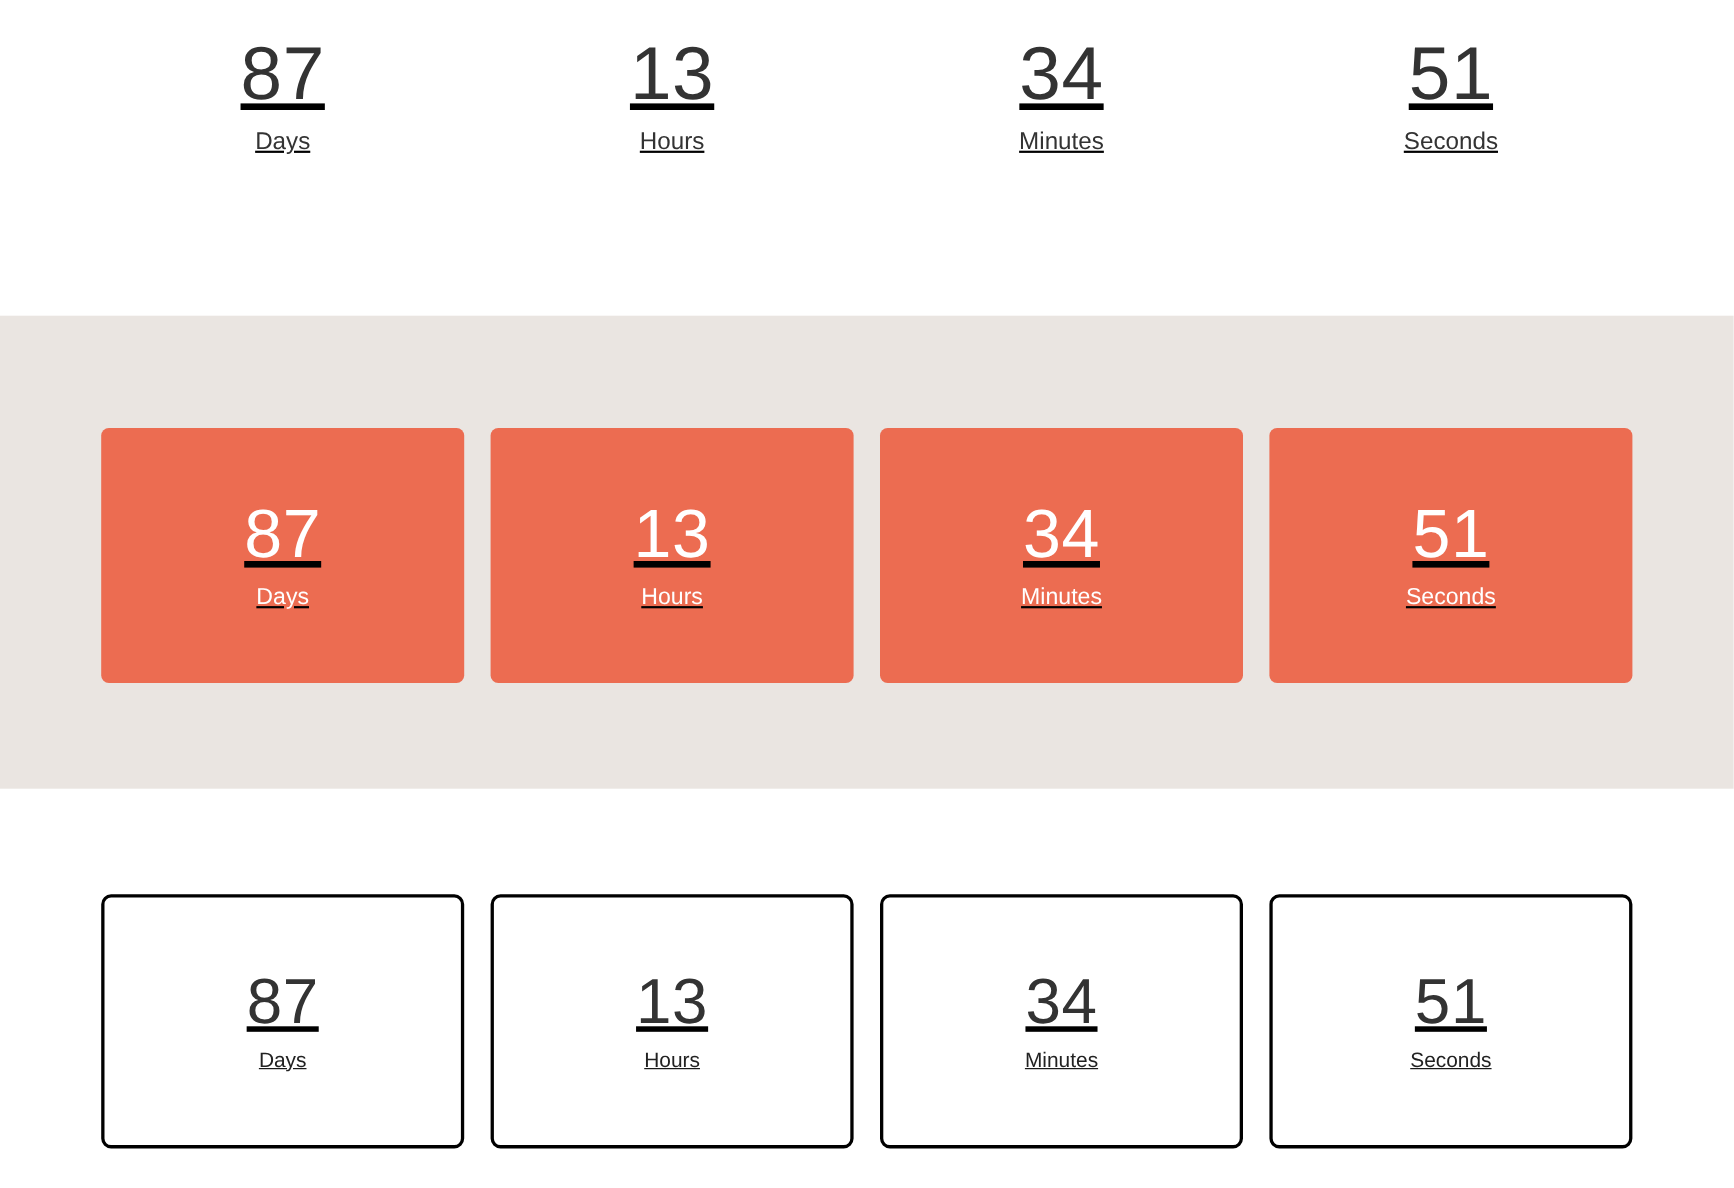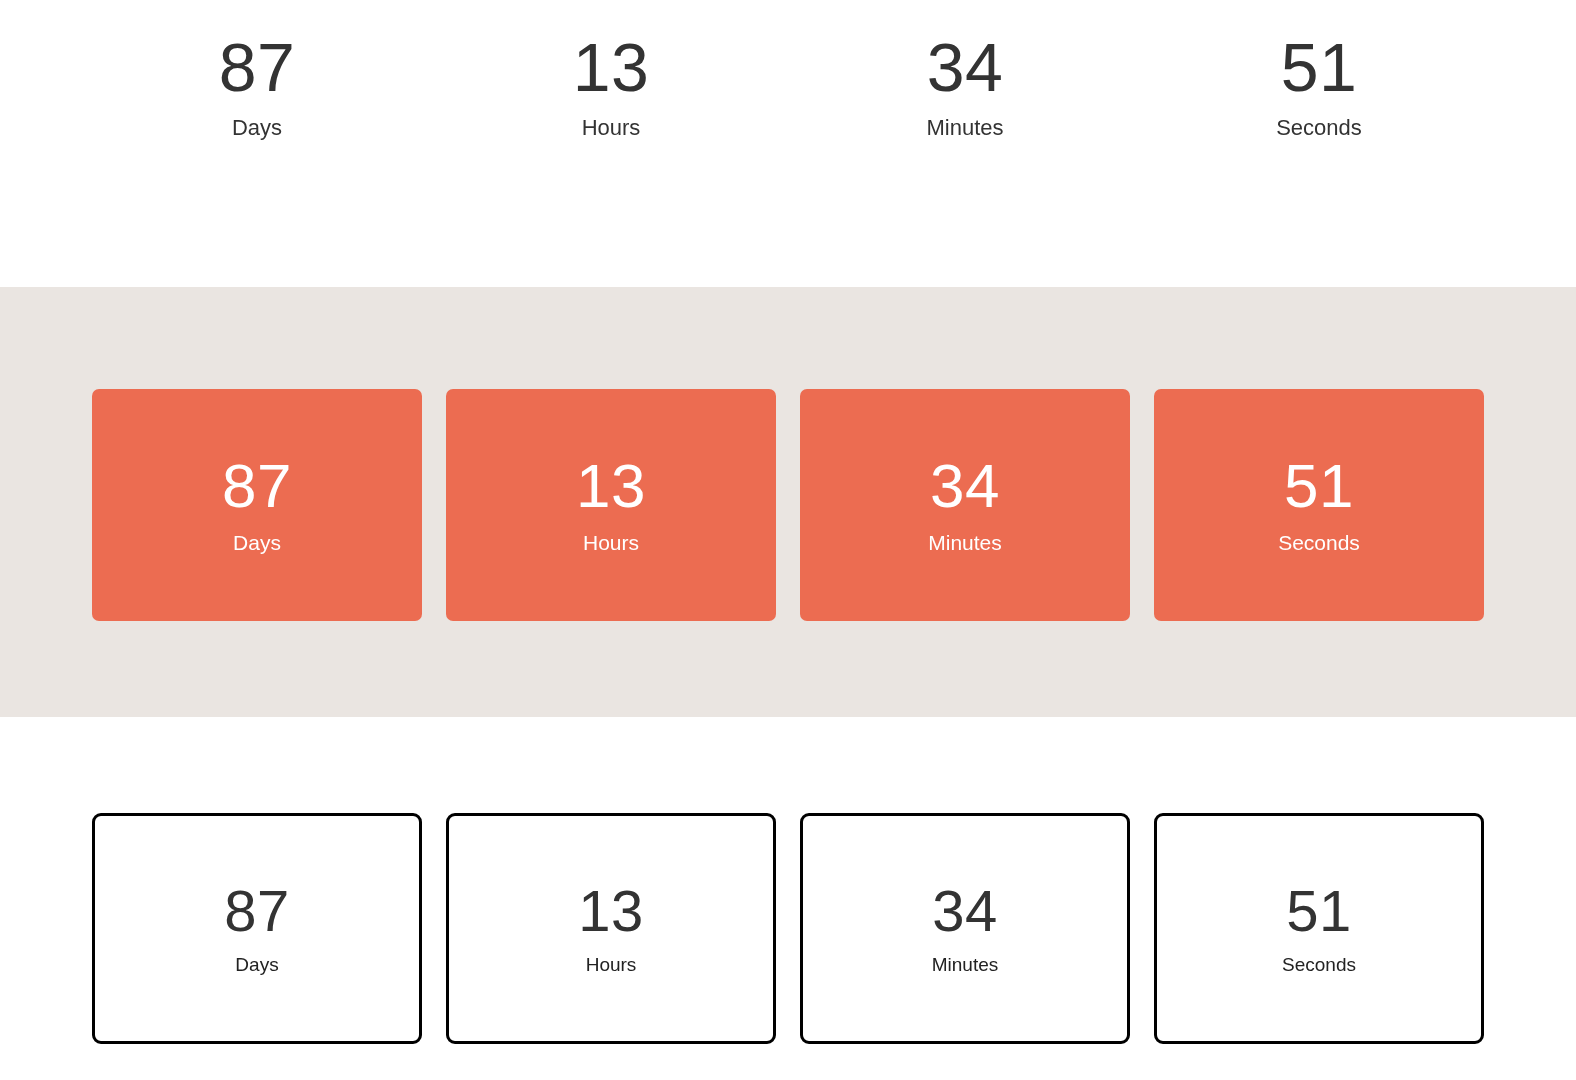--- a/index.html
+++ b/index.html
@@ -24,20 +24,21 @@
     gap: 24px;
     box-sizing: border-box;
   }
   .timer-unit {
     flex: 1 1 0;
     display: flex;
     flex-direction: column;
     align-items: center;
     justify-content: center;
     box-sizing: border-box;
+    text-decoration: underline;
   }
 
   
   #variant-plain {
     top: 22px;
     height: 130px;
   }
   #variant-plain .timer-unit { height: 130px; }
   #variant-plain .unit-value {
     font-size: 68px;

